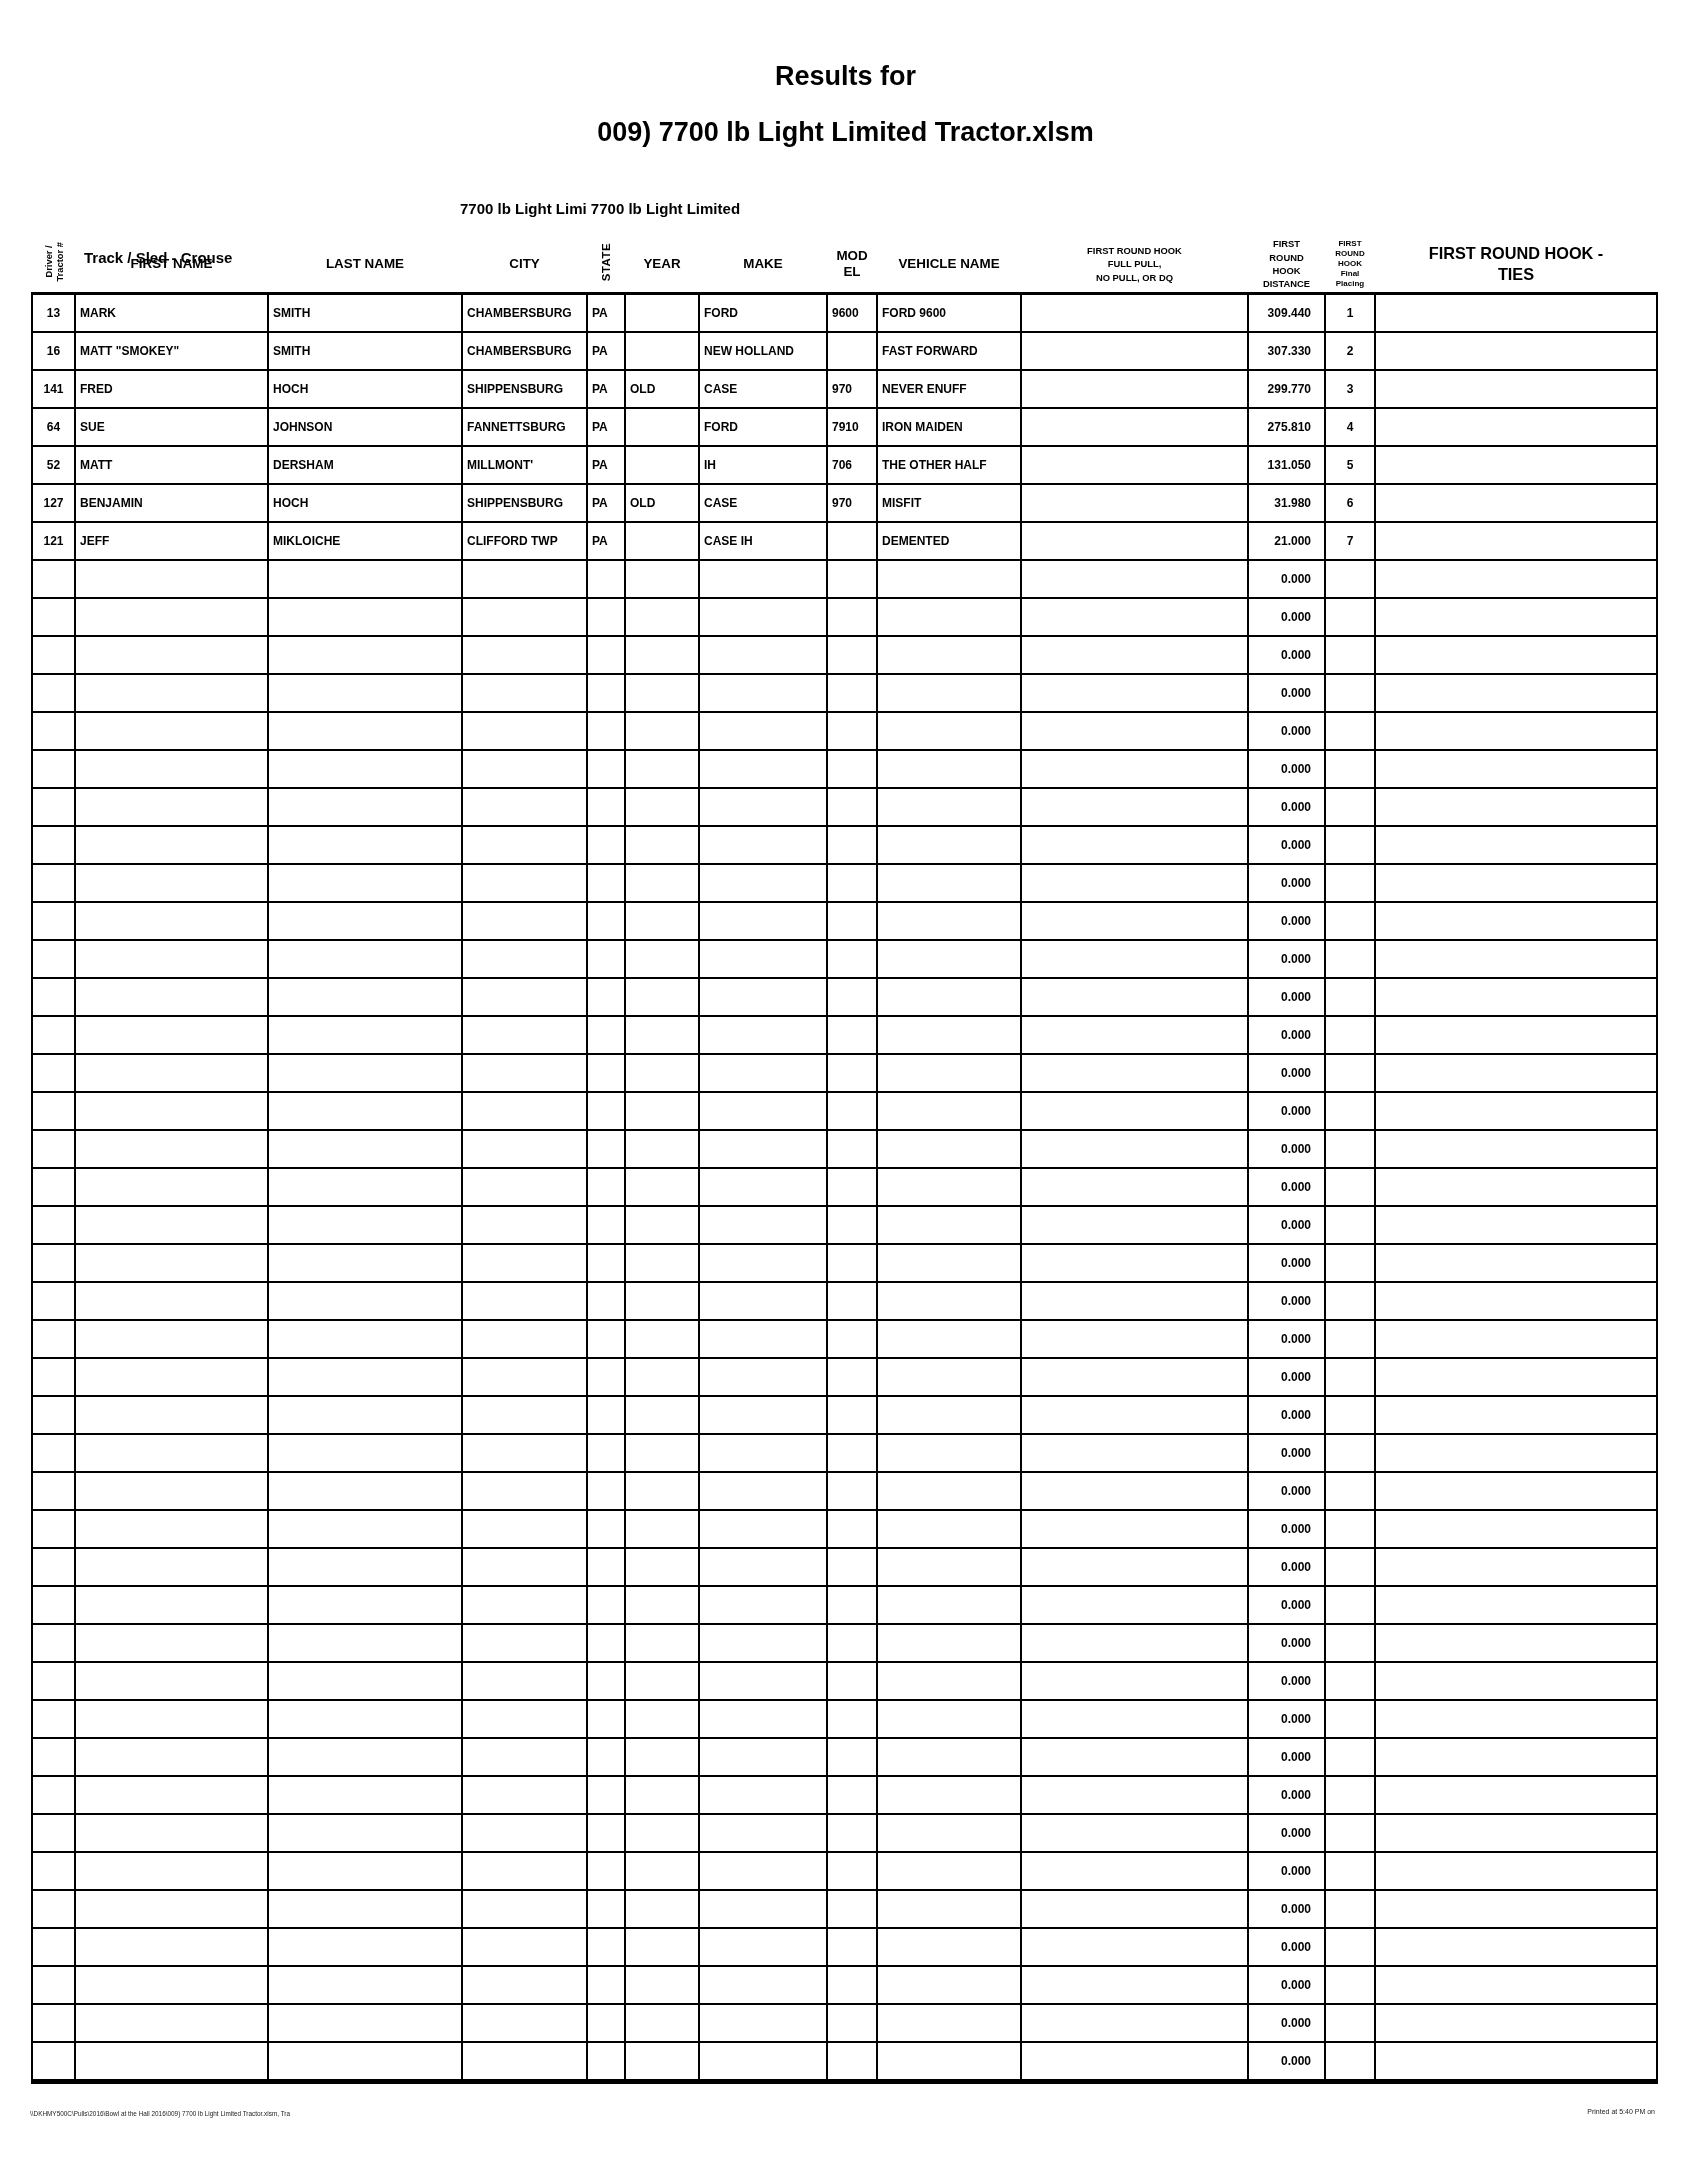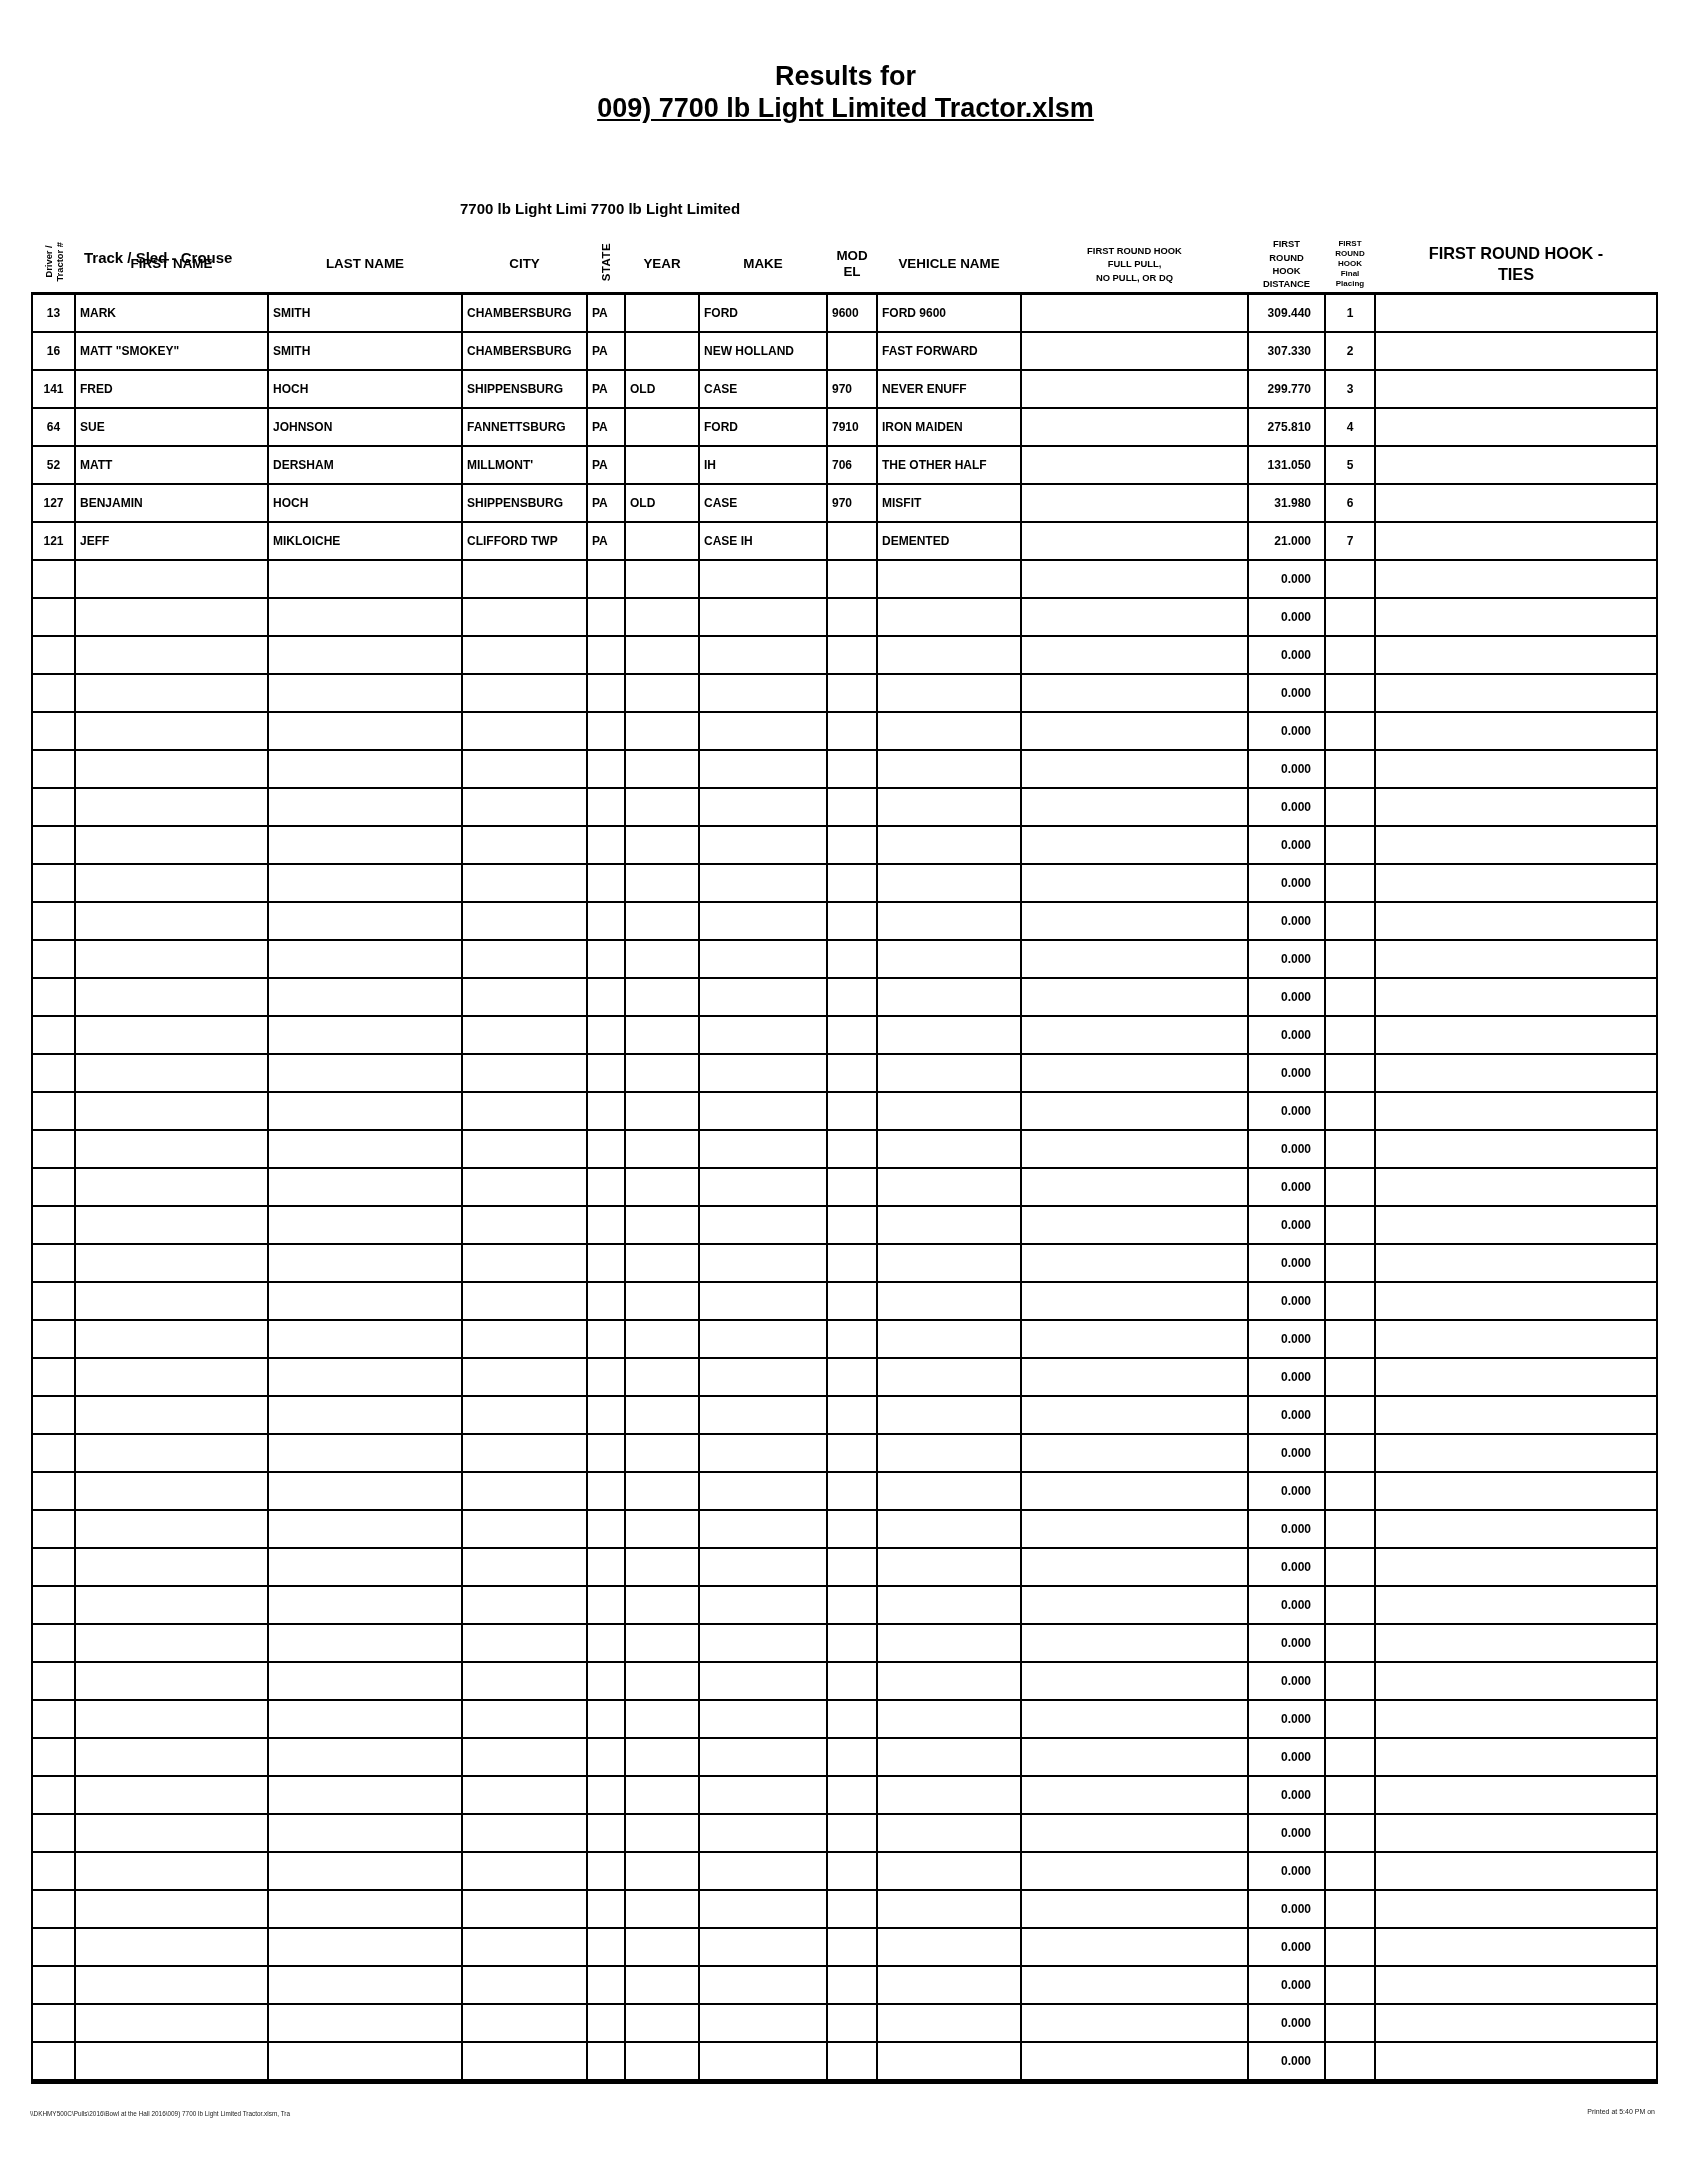--- a/index.html
+++ b/index.html
@@ -1,21 +1,21 @@
 <!DOCTYPE html>
 <html><head>
 <meta charset="utf-8">
 <style>
   html,body{margin:0;padding:0;background:#ffffff;}
   body{width:1683px;height:2178px;font-family:"Liberation Sans",sans-serif;color:#000;}
   .page{position:relative;width:1683px;height:2178px;background:#fff;overflow:hidden;}
 
   .titles{position:absolute;left:33px;top:61px;width:1625px;text-align:center;font-weight:bold;}
   .title-line{font-size:27px;line-height:30px;}
-  .title-line2{margin-top:2px;text-decoration:underline;}
+  .title-line2{margin-top:26px;}
 
   .subheader-track{position:absolute;left:84px;top:208px;font-size:15px;font-weight:bold;white-space:nowrap;margin-top:41px;}
   .subheader-class{position:absolute;left:460px;top:200px;font-size:15px;font-weight:bold;white-space:nowrap;}
 
   table.results{position:absolute;left:31px;top:236px;width:1625px;border-collapse:collapse;table-layout:fixed;}
   col.w-driver{width:43px;}  col.w-first{width:193px;} col.w-last{width:194px;}
   col.w-city{width:125px;}   col.w-state{width:38px;}  col.w-year{width:74px;}
   col.w-make{width:128px;}   col.w-model{width:50px;}  col.w-vehicle{width:144px;}
   col.w-pull{width:227px;}   col.w-dist{width:77px;}   col.w-place{width:50px;}
   col.w-ties{width:282px;}

